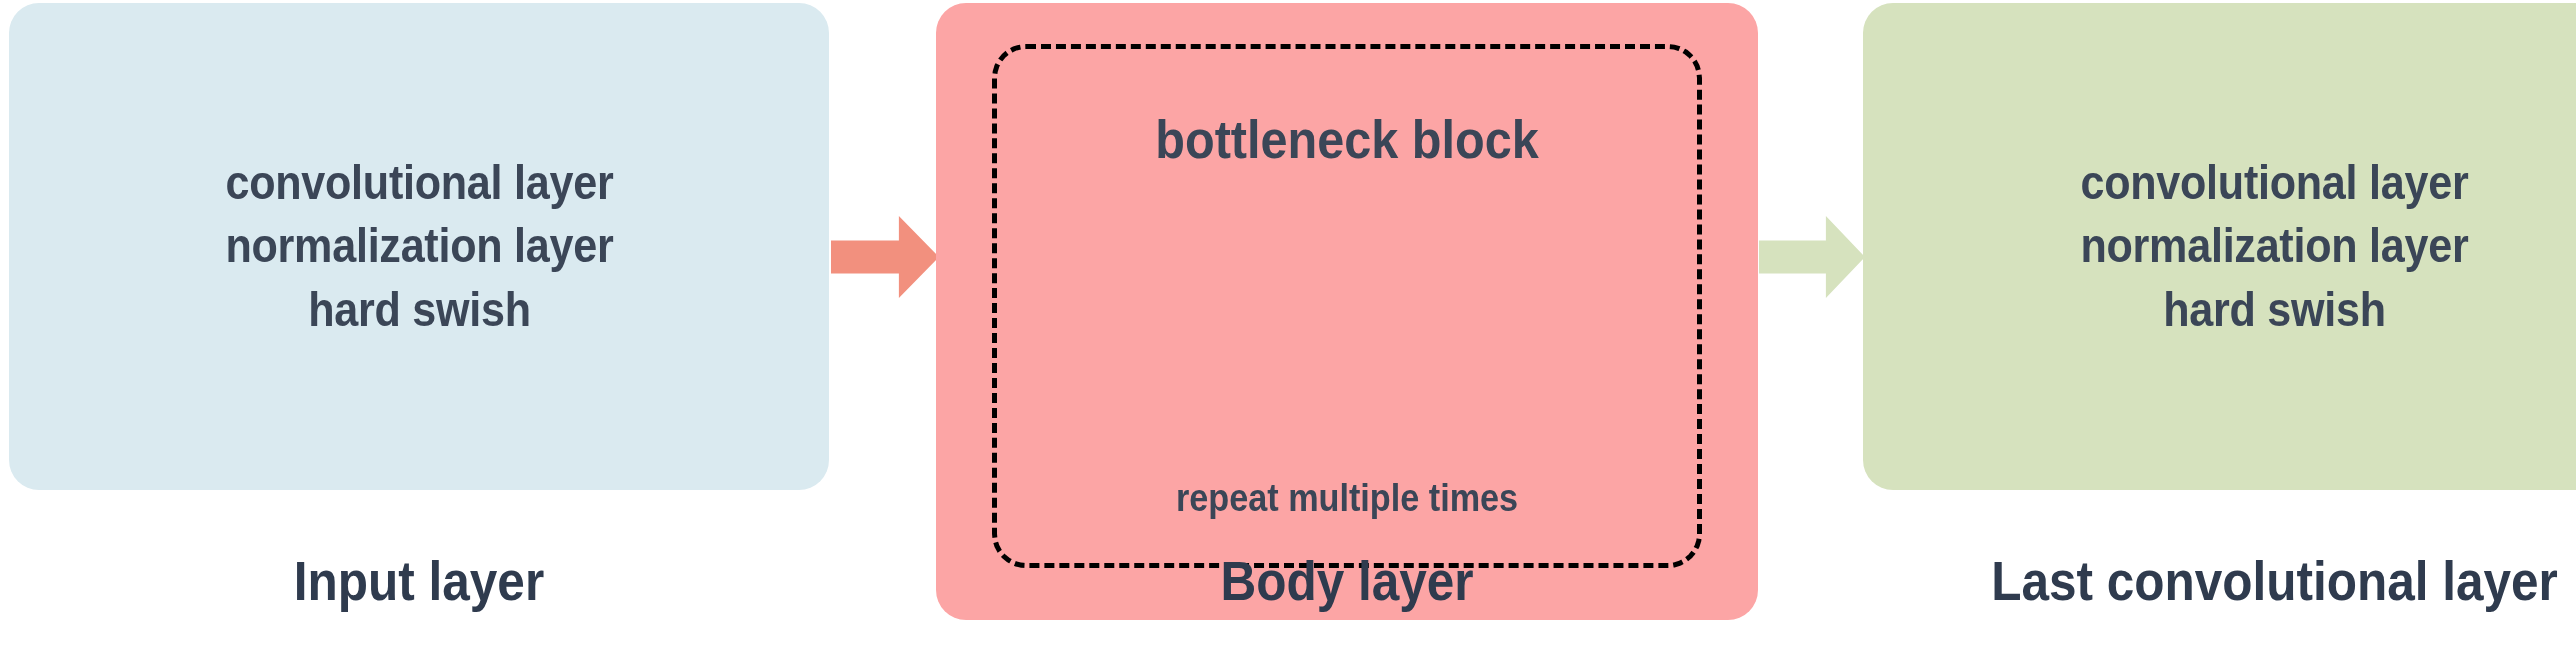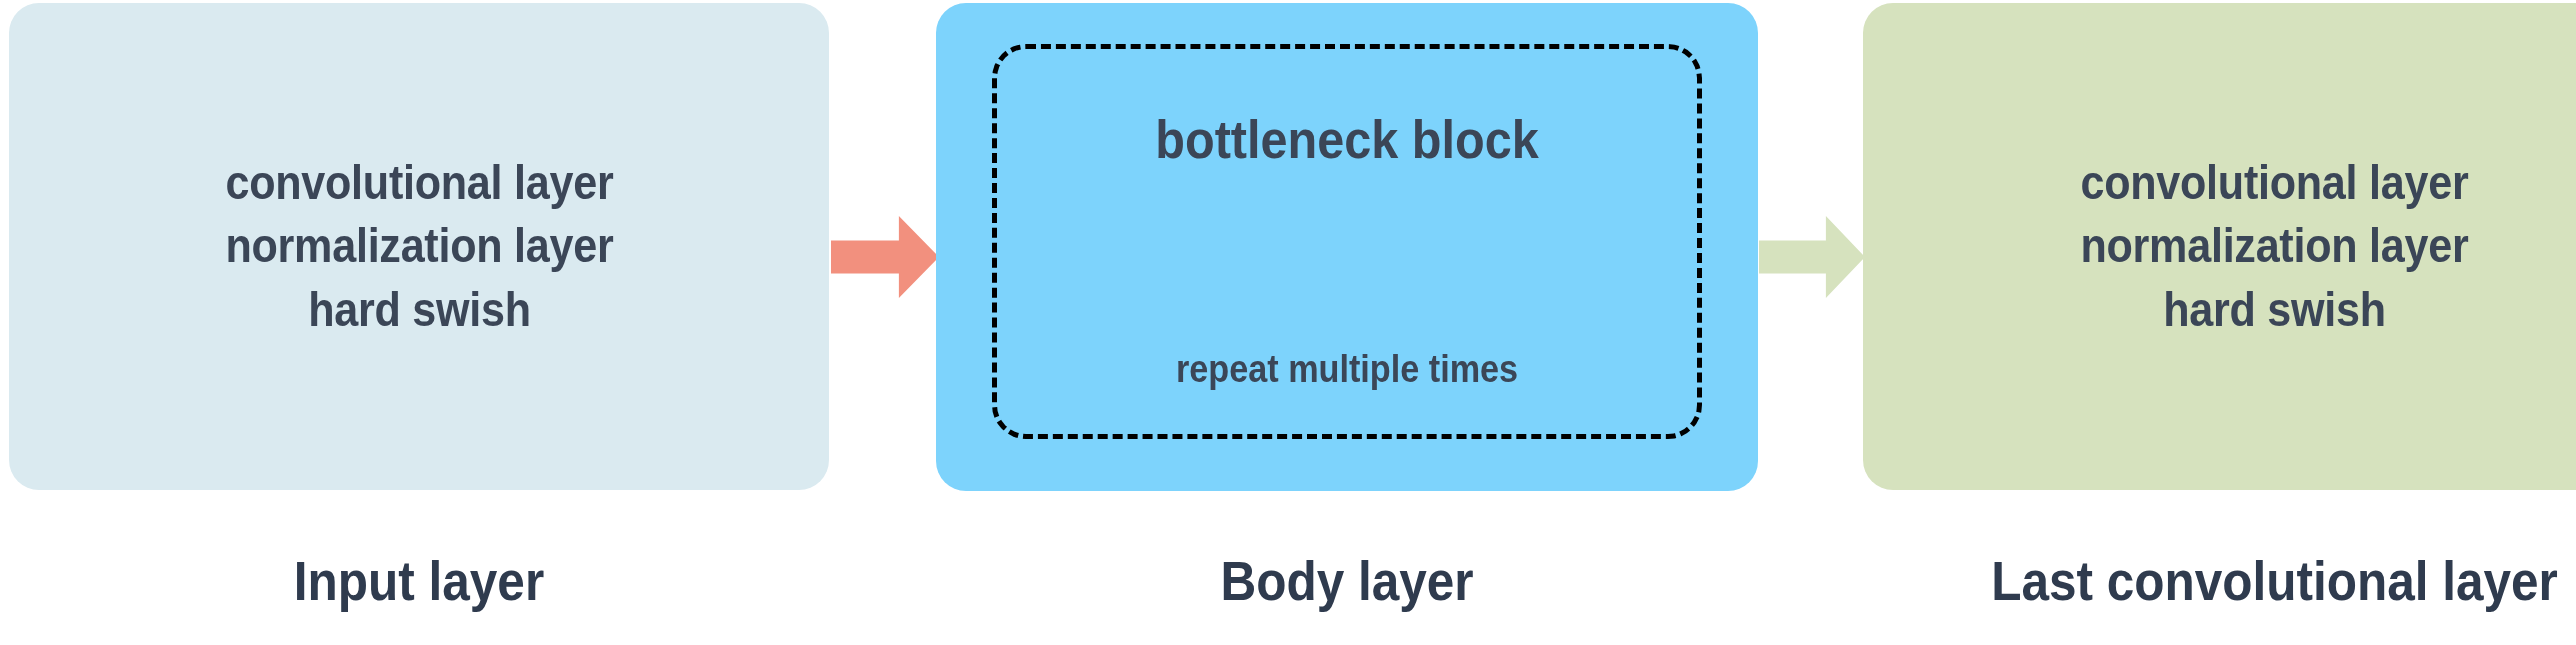--- a/index.html
+++ b/index.html
@@ -105,21 +105,21 @@
       <div class="stage-line">normalization layer</div>
       <div class="stage-line">hard swish</div>
     </div>
   </div>
   <div class="caption" style="left:9.3px; top:554px; width:820px;">Input layer</div>
 
   <svg class="arrow" style="left:831px; top:216px; width:108px; height:82px;" viewBox="0 0 210 160" preserveAspectRatio="none">
     <polygon points="0,48 132,48 132,0 210,80 132,160 132,112 0,112" fill="#f2907e"></polygon>
   </svg>
 
-  <div class="stage" style="left:936px; top:2.6px; width:822px; height:488px; background:#7dd3fc;">
+  <div class="stage" style="left:936px; top:2.6px; width:822px; height:617px; background:#fca5a5;">
     <div class="dashed-block" style="left:56px; top:41px; right:56px; bottom:52px; width:auto; height:auto;">
       <div class="dashed-title">bottleneck block</div>
       <div class="dashed-sub">repeat multiple times</div>
     </div>
   </div>
   <div class="caption" style="left:936px; top:554px; width:822px;">Body layer</div>
 
   <svg class="arrow" style="left:1759px; top:216px; width:106px; height:82px;" viewBox="0 0 206 160" preserveAspectRatio="none">
     <polygon points="0,48 130,48 130,0 206,80 130,160 130,112 0,112" fill="#d6e2be"></polygon>
   </svg>

